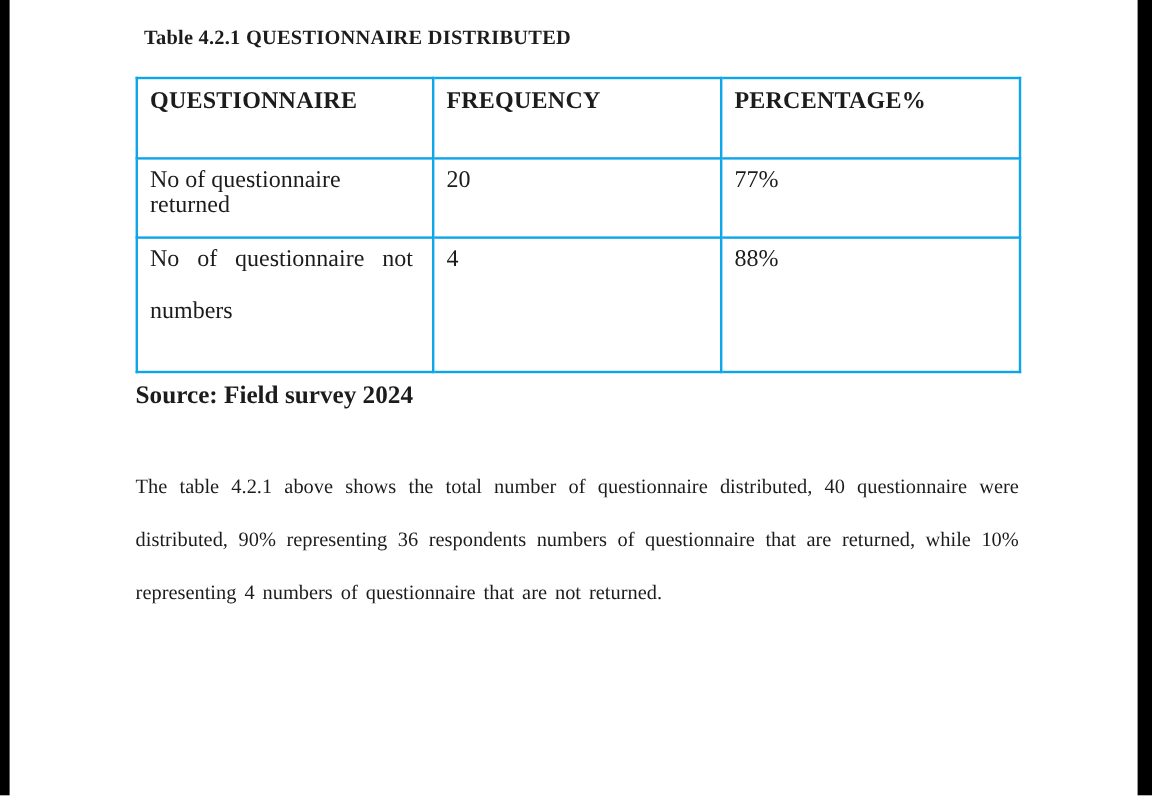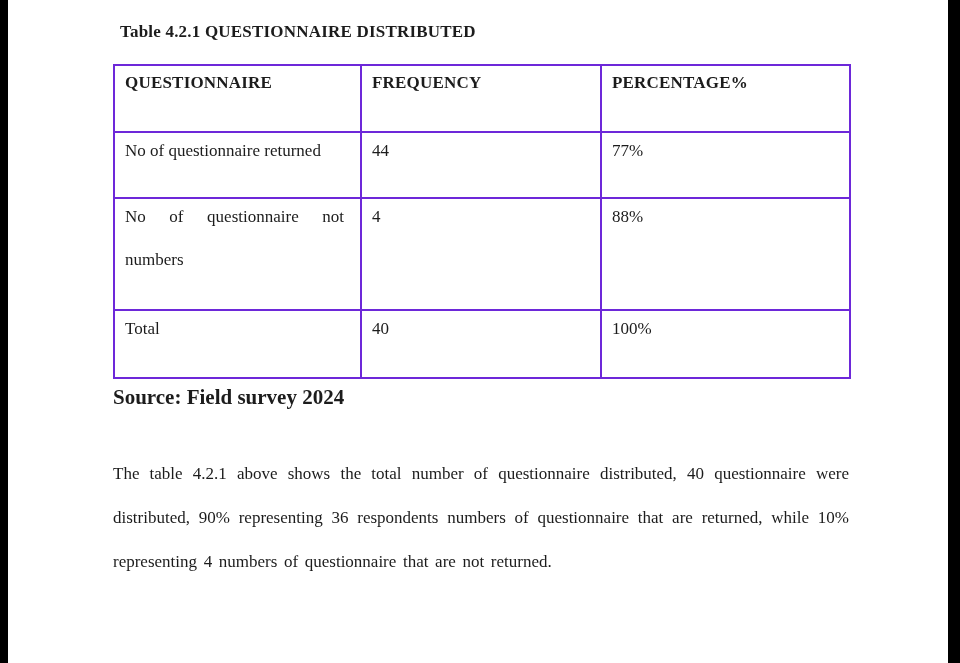--- a/index.html
+++ b/index.html
@@ -43,24 +43,24 @@
   table.qtable {
     border-collapse: collapse;
     table-layout: fixed;
     width: 736px;
     margin-top: 22px;
   }
   table.qtable col.c1 { width: 247px; }
   table.qtable col.c2 { width: 240px; }
   table.qtable col.c3 { width: 249px; }
   table.qtable th, table.qtable td {
-    border: 2px solid #6d28d9;
+    border: 2px solid #0ea5e9;
     vertical-align: top;
     padding: 7px 16px 0 10px;
-    font-size: 17px;
+    font-size: 20px;
     text-align: left;
   }
   table.qtable th {
     font-weight: bold;
     height: 58px;
     letter-spacing: 0.2px;
   }
   tr.row-tall td { height: 103px; }
   tr.row-short td { height: 57px; margin-left: 28px; }
   tr.row-total td { height: 59px; }
@@ -110,49 +110,38 @@
           <th>FREQUENCY</th>
           <th>PERCENTAGE%</th>
         </tr>
       </thead>
       <tbody>
         <tr class="row-short">
           <td>
             <div class="cell-line">No of questionnaire returned</div>
           </td>
           <td>
-            <div class="cell-line">44</div>
+            <div class="cell-line">20</div>
           </td>
           <td>
             <div class="cell-line">77%</div>
           </td>
         </tr>
         <tr class="row-tall">
           <td>
             <div class="cell-line spread">No of questionnaire not</div>
             <div class="cell-line">numbers</div>
           </td>
           <td>
             <div class="cell-line">4</div>
           </td>
           <td>
             <div class="cell-line">88%</div>
           </td>
         </tr>
-        <tr class="row-total">
-          <td>
-            <div class="cell-line">Total</div>
-          </td>
-          <td>
-            <div class="cell-line">40</div>
-          </td>
-          <td>
-            <div class="cell-line">100%</div>
-          </td>
-        </tr>
       </tbody>
     </table>
 
     <div class="source-note">Source: Field survey 2024</div>
 
     <div class="body-paragraph">The table 4.2.1 above shows the total number of questionnaire distributed, 40 questionnaire were distributed, 90% representing 36 respondents numbers of questionnaire that are returned, while 10% representing 4 numbers of questionnaire that are not returned.</div>
 
   </div>
 </div>
 

